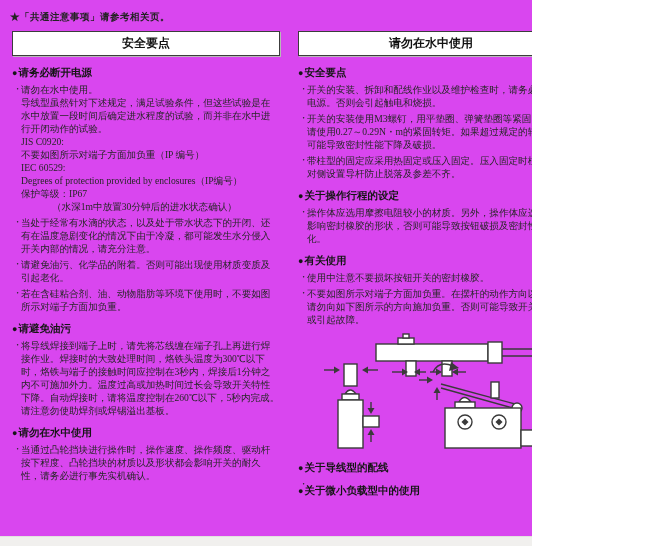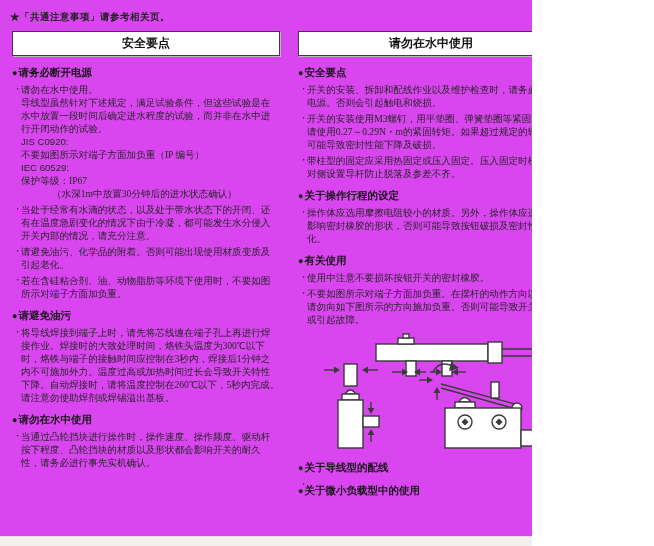--- a/index.html
+++ b/index.html
@@ -31,21 +31,21 @@
     margin:0 0 3px 0;display:flex;align-items:baseline;
   }
   .sec-title .smark{font-size:9px;margin-right:1px;}
   .item{
     position:relative;font-size:9.6px;line-height:13px;color:#262626;
     padding-left:9px;margin:0;
   }
   .item.bullet{margin-top:3px;}
   .item .bmark{position:absolute;left:1px;top:0;font-size:9px;color:#262626;}
   .item.indent{padding-left:40px;}
-  .item.latin{font-family:Liberation Sans, sans-serif;}
+  .item.latin{font-family:Liberation Serif, serif;}
   .diagram-block{margin:6px 0 4px 0;height:120px;position:relative;}
   .diagram-block svg{position:absolute;}
   svg .ln{stroke:#3a3a3a;stroke-width:1.4;fill:none;}
   svg .fl{fill:#3a3a3a;stroke:none;}
   svg .bx{stroke:#3a3a3a;stroke-width:1.4;fill:#ffffff;}
   .page-edge{
     position:absolute;left:0;bottom:0;width:654px;height:9px;
     background:#f1f0ee;border-top:1px solid #e3e2e0;
   }
 </style>
@@ -62,20 +62,21 @@
         <div class="section">
           <div class="sec-title">
             <span class="smark">●</span>
             <span>请务必断开电源</span>
           </div>
           <div class="item bullet"><span class="bmark">・</span><span>请勿在水中使用。</span></div>
           <div class="item"><span>导线型虽然针对下述规定，满足试验条件，但这些试验是在水中放置一段时间后确定进水程度的试验，而并非在水中进行开闭动作的试验。</span></div>
           <div class="item latin"><span>JIS C0920:</span></div>
           <div class="item"><span>不要如图所示对端子方面加负重（IP 编号）</span></div>
           <div class="item latin"><span>IEC 60529:</span></div>
+          <div class="item latin"><span>Degrees of protection provided by enclosures（IP编号）</span></div>
           <div class="item"><span>保护等级：IP67</span></div>
           <div class="item indent"><span>（水深1m中放置30分钟后的进水状态确认）</span></div>
           <div class="item bullet"><span class="bmark">・</span><span>当处于经常有水滴的状态，以及处于带水状态下的开闭、还有在温度急剧变化的情况下由于冷凝，都可能发生水分侵入开关内部的情况，请充分注意。</span></div>
           <div class="item bullet"><span class="bmark">・</span><span>请避免油污、化学品的附着。否则可能出现使用材质变质及引起老化。</span></div>
           <div class="item bullet"><span class="bmark">・</span><span>若在含硅粘合剂、油、动物脂肪等环境下使用时，不要如图所示对端子方面加负重。</span></div>
         </div>
         <div class="section">
           <div class="sec-title">
             <span class="smark">●</span>
             <span>请避免油污</span>

